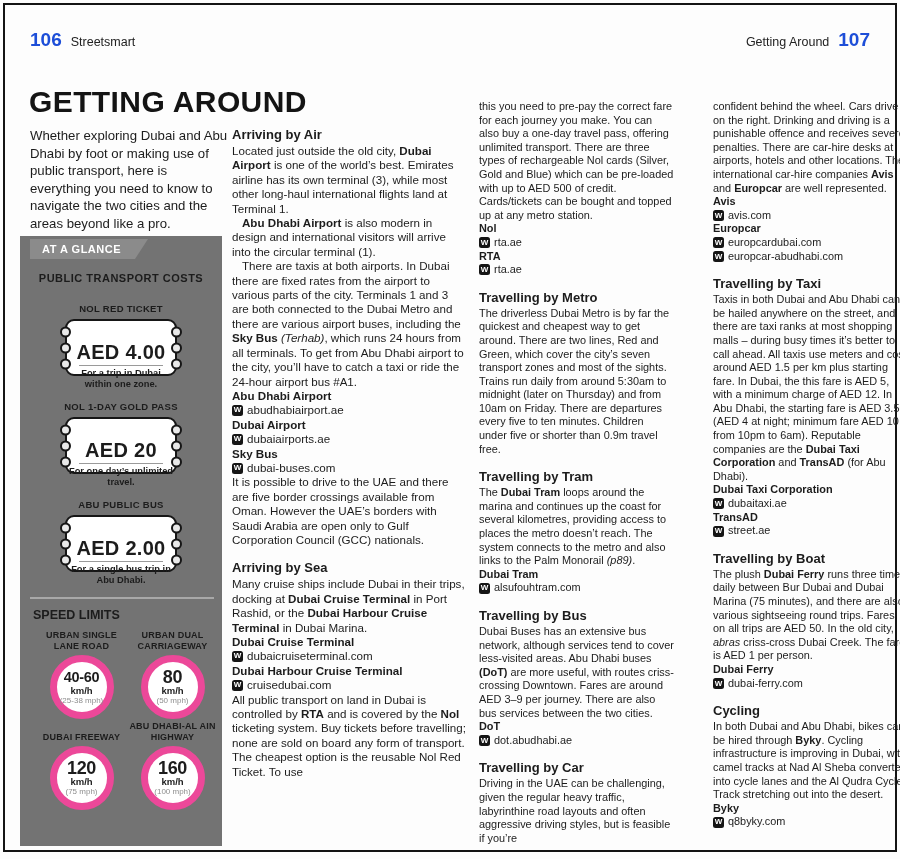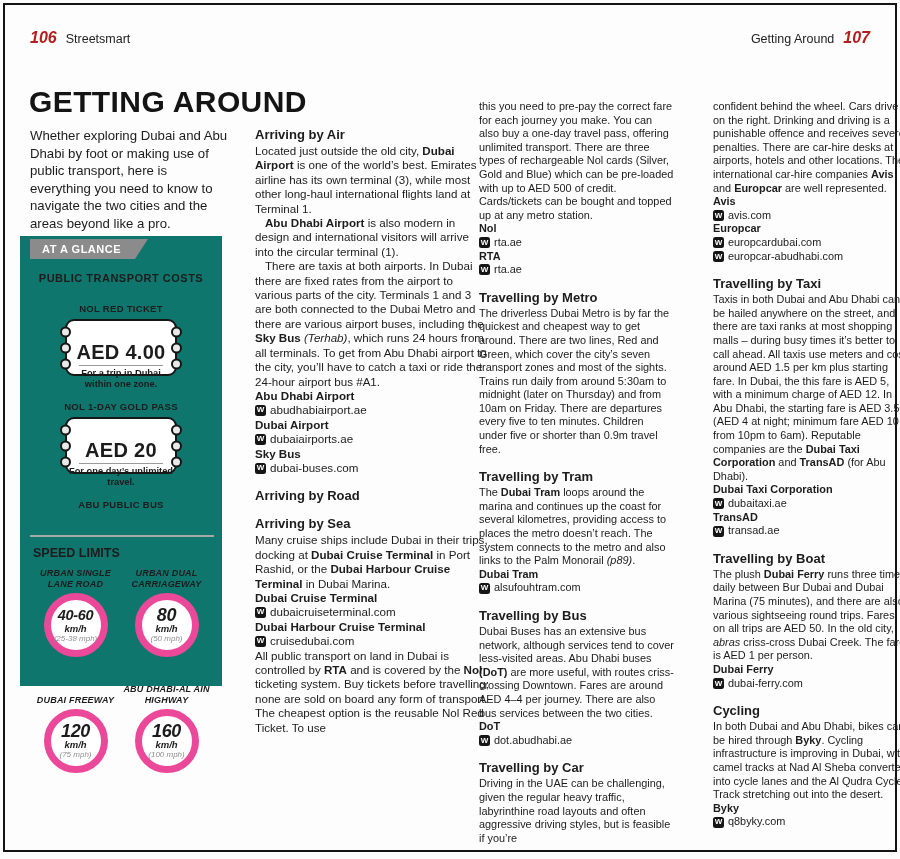--- a/index.html
+++ b/index.html
@@ -7,60 +7,60 @@
     width:900px;height:859px;position:relative;overflow:hidden;
     background:#fdfdfd;color:#1c1c1c;
     font-family:"Liberation Sans","DejaVu Sans",sans-serif;
   }
   .frame{position:absolute;left:3px;top:3px;right:3px;bottom:7px;border:2px solid #141414;}
 
   
   .runhead{position:absolute;top:29px;font-size:12.5px;color:#222;display:flex;align-items:baseline;gap:9px;}
   .runhead.left{left:30px;}
   .runhead.right{right:30px;}
-  .runhead .num{font-weight:bold;font-size:16px;color:#b91c1c;font-style:italic;}
+  .runhead .num{font-weight:bold;font-size:19px;color:#1d4ed8;}
 
   .title{position:absolute;left:29px;top:85px;margin:0;font-size:30px;font-weight:900;letter-spacing:0.4px;color:#141414;}
   .intro{position:absolute;left:30px;top:127px;width:198px;margin:0;font-size:13.2px;line-height:17.6px;}
 
   
-  .panel{position:absolute;left:20px;top:236px;width:202px;height:450px;background:#0f766e;}
+  .panel{position:absolute;left:20px;top:236px;width:202px;height:610px;background:#737373;}
   .banner{margin:3px 0 0 10px;width:106px;height:20px;line-height:20px;background:#8b8b8b;color:#fff;
     font-size:11px;font-weight:bold;letter-spacing:0.5px;padding-left:12px;
     clip-path:polygon(0 0,100% 0,calc(100% - 13px) 100%,0 100%);}
   .costs-title{margin-top:13px;text-align:center;font-size:11px;font-weight:bold;letter-spacing:0.5px;}
   .tblock{margin-top:19px;text-align:center;}
   .tblock + .tblock{margin-top:25px;}
   .tlabel{font-size:9.5px;font-weight:bold;letter-spacing:0.3px;}
   .ticket{position:relative;margin:5px auto 0;width:112px;height:57px;background:#fff;
     border:2.5px solid #161616;border-radius:9px;box-sizing:border-box;padding-top:20px;}
   .perf{position:absolute;top:50%;transform:translateY(-50%);display:flex;flex-direction:column;gap:5px;}
   .perf.l{left:-7px;}
   .perf.r{right:-7px;}
   .perf i{width:7px;height:7px;border-radius:50%;background:#e9e9e9;border:2.5px solid #161616;}
   .tprice{font-size:20px;font-weight:800;letter-spacing:0.3px;line-height:22px;}
   .trule{width:78%;height:1px;background:#9a9a9a;margin:2px auto;}
   .tdesc{font-size:9.3px;font-weight:bold;line-height:10.8px;}
   .panel-rule{margin:25px 8px 0 10px;height:2px;background:#a8a8a8;}
   .speed-title{margin:9px 12px 0 13px;font-size:12.5px;font-weight:800;}
-  .grid{margin-top:7px;padding-left:10px;display:grid;grid-template-columns:91px 91px;row-gap:26px;font-style:italic;}
+  .grid{margin-top:7px;padding-left:16px;display:grid;grid-template-columns:91px 91px;row-gap:1px;}
   .sign{text-align:center;}
   .slabel{font-size:9px;font-weight:bold;line-height:10.5px;letter-spacing:0.2px;height:22px;
     display:flex;flex-direction:column;justify-content:flex-end;}
   .scircle{width:50px;height:50px;border:7px solid #ec4899;border-radius:50%;background:#fff;
     margin:4px auto 0;display:flex;flex-direction:column;align-items:center;justify-content:center;}
   .sval{font-size:18px;font-weight:800;line-height:17px;letter-spacing:-0.3px;}
   .sval.sm{font-size:14.5px;}
   .sunit{font-size:9.5px;font-weight:bold;line-height:10px;}
   .smph{font-size:8px;color:#8e8e8e;line-height:9.5px;}
 
   
   .col{position:absolute;}
   .col p{margin:0;}
-  .col2{left:232px;top:127px;width:234px;font-size:11.6px;line-height:14.4px;margin-left:23px;}
+  .col2{left:232px;top:127px;width:234px;font-size:11.6px;line-height:14.4px;}
   .col3{left:479px;top:100px;width:195px;font-size:10.9px;line-height:13.6px;}
   .col4{left:713px;top:100px;width:196px;font-size:10.9px;line-height:13.6px;}
   .col h3{margin:13px 0 2px;font-size:13px;line-height:15px;font-weight:800;}
   .col h3.first{margin-top:0;}
   .ind{text-indent:10px;}
   .rb{font-weight:bold;}
   .ri{font-style:italic;}
   .lname{font-weight:bold;}
   .lurl{display:flex;align-items:center;gap:4px;}
   .wicon{flex:0 0 auto;width:11px;height:11px;background:#151515;color:#fff;border-radius:2.5px;
@@ -120,20 +120,35 @@
           <i></i>
         </span>
       <div class="tprice">AED 20</div>
       <div class="trule"></div>
       <div class="tdesc">For one day’s unlimited travel.</div>
     </div>
   </div>
 
   <div class="tblock">
     <div class="tlabel">ABU PUBLIC BUS</div>
+    <div class="ticket">
+      <span class="perf l">
+          <i></i>
+          <i></i>
+          <i></i>
+        </span>
+      <span class="perf r">
+          <i></i>
+          <i></i>
+          <i></i>
+        </span>
+      <div class="tprice">AED 2.00</div>
+      <div class="trule"></div>
+      <div class="tdesc">For a single bus trip in Abu Dhabi.</div>
+    </div>
   </div>
 
   <div class="panel-rule"></div>
   <div class="speed-title">SPEED LIMITS</div>
 
   <div class="grid">
     <div class="sign">
       <div class="slabel">URBAN SINGLE LANE ROAD</div>
       <div class="scircle">
         <div class="sval sm">40-60</div>
@@ -184,21 +199,21 @@
         <span class="wicon">W</span>
         <span>dubaiairports.ae</span>
       </div>
     <div class="lname">Sky Bus</div>
     <div class="lurl">
         <span class="wicon">W</span>
         <span>dubai-buses.com</span>
       </div>
   </section>
   <section>
-    <h3>Arriving by Road</h3>
+    <p><span>It is possible to drive to the UAE and there are five border crossings available from Oman. However the UAE’s borders with Saudi Arabia are open only to Gulf Corporation Council (GCC) nationals.</span></p>
   </section>
   <section>
     <h3>Arriving by Sea</h3>
     <p><span>Many cruise ships include Dubai in their trips, docking at </span><span class="rb">Dubai Cruise Terminal</span><span> in Port Rashid, or the </span><span class="rb">Dubai Harbour Cruise Terminal</span><span> in Dubai Marina.</span></p>
     <div class="lname">Dubai Cruise Terminal</div>
     <div class="lurl">
         <span class="wicon">W</span>
         <span>dubaicruiseterminal.com</span>
       </div>
     <div class="lname">Dubai Harbour Cruise Terminal</div>
@@ -234,21 +249,21 @@
     <h3>Travelling by Tram</h3>
     <p><span>The </span><span class="rb">Dubai Tram</span><span> loops around the marina and continues up the coast for several kilometres, providing access to places the metro doesn’t reach. The system connects to the metro and also links to the Palm Monorail </span><span class="ri">(p89)</span><span>.</span></p>
     <div class="lname">Dubai Tram</div>
     <div class="lurl">
         <span class="wicon">W</span>
         <span>alsufouhtram.com</span>
       </div>
   </section>
   <section>
     <h3>Travelling by Bus</h3>
-    <p><span>Dubai Buses has an extensive bus network, although services tend to cover less-visited areas. Abu Dhabi buses </span><span class="rb">(DoT)</span><span> are more useful, with routes criss-crossing Downtown. Fares are around AED 4–4 per journey. There are also bus services between the two cities.</span></p>
+    <p><span>Dubai Buses has an extensive bus network, although services tend to cover less-visited areas. Abu Dhabi buses </span><span class="rb">(DoT)</span><span> are more useful, with routes criss-crossing Downtown. Fares are around AED 3–9 per journey. There are also bus services between the two cities.</span></p>
     <div class="lname">DoT</div>
     <div class="lurl">
         <span class="wicon">W</span>
         <span>dot.abudhabi.ae</span>
       </div>
   </section>
   <section>
     <h3>Travelling by Car</h3>
     <p><span>Driving in the UAE can be challenging, given the regular heavy traffic, labyrinthine road layouts and often aggressive driving styles, but is feasible if you’re</span></p>
   </section>
@@ -276,21 +291,21 @@
     <h3>Travelling by Taxi</h3>
     <p><span>Taxis in both Dubai and Abu Dhabi can be hailed anywhere on the street, and there are taxi ranks at most shopping malls – during busy times it’s better to call ahead. All taxis use meters and cost around AED 1.5 per km plus starting fare. In Dubai, the this fare is AED 5, with a minimum charge of AED 12. In Abu Dhabi, the starting fare is AED 3.50 (AED 4 at night; minimum fare AED 10 from 10pm to 6am). Reputable companies are the </span><span class="rb">Dubai Taxi Corporation</span><span> and </span><span class="rb">TransAD</span><span> (for Abu Dhabi).</span></p>
     <div class="lname">Dubai Taxi Corporation</div>
     <div class="lurl">
         <span class="wicon">W</span>
         <span>dubaitaxi.ae</span>
       </div>
     <div class="lname">TransAD</div>
     <div class="lurl">
         <span class="wicon">W</span>
-        <span>transad.ae</span>
+        <span>street.ae</span>
       </div>
   </section>
   <section>
     <h3>Travelling by Boat</h3>
     <p><span>The plush </span><span class="rb">Dubai Ferry</span><span> runs three times daily between Bur Dubai and Dubai Marina (75 minutes), and there are also various sightseeing round trips. Fares on all trips are AED 50. In the old city, </span><span class="ri">abras</span><span> criss-cross Dubai Creek. The fare is AED 1 per person.</span></p>
     <div class="lname">Dubai Ferry</div>
     <div class="lurl">
         <span class="wicon">W</span>
         <span>dubai-ferry.com</span>
       </div>

